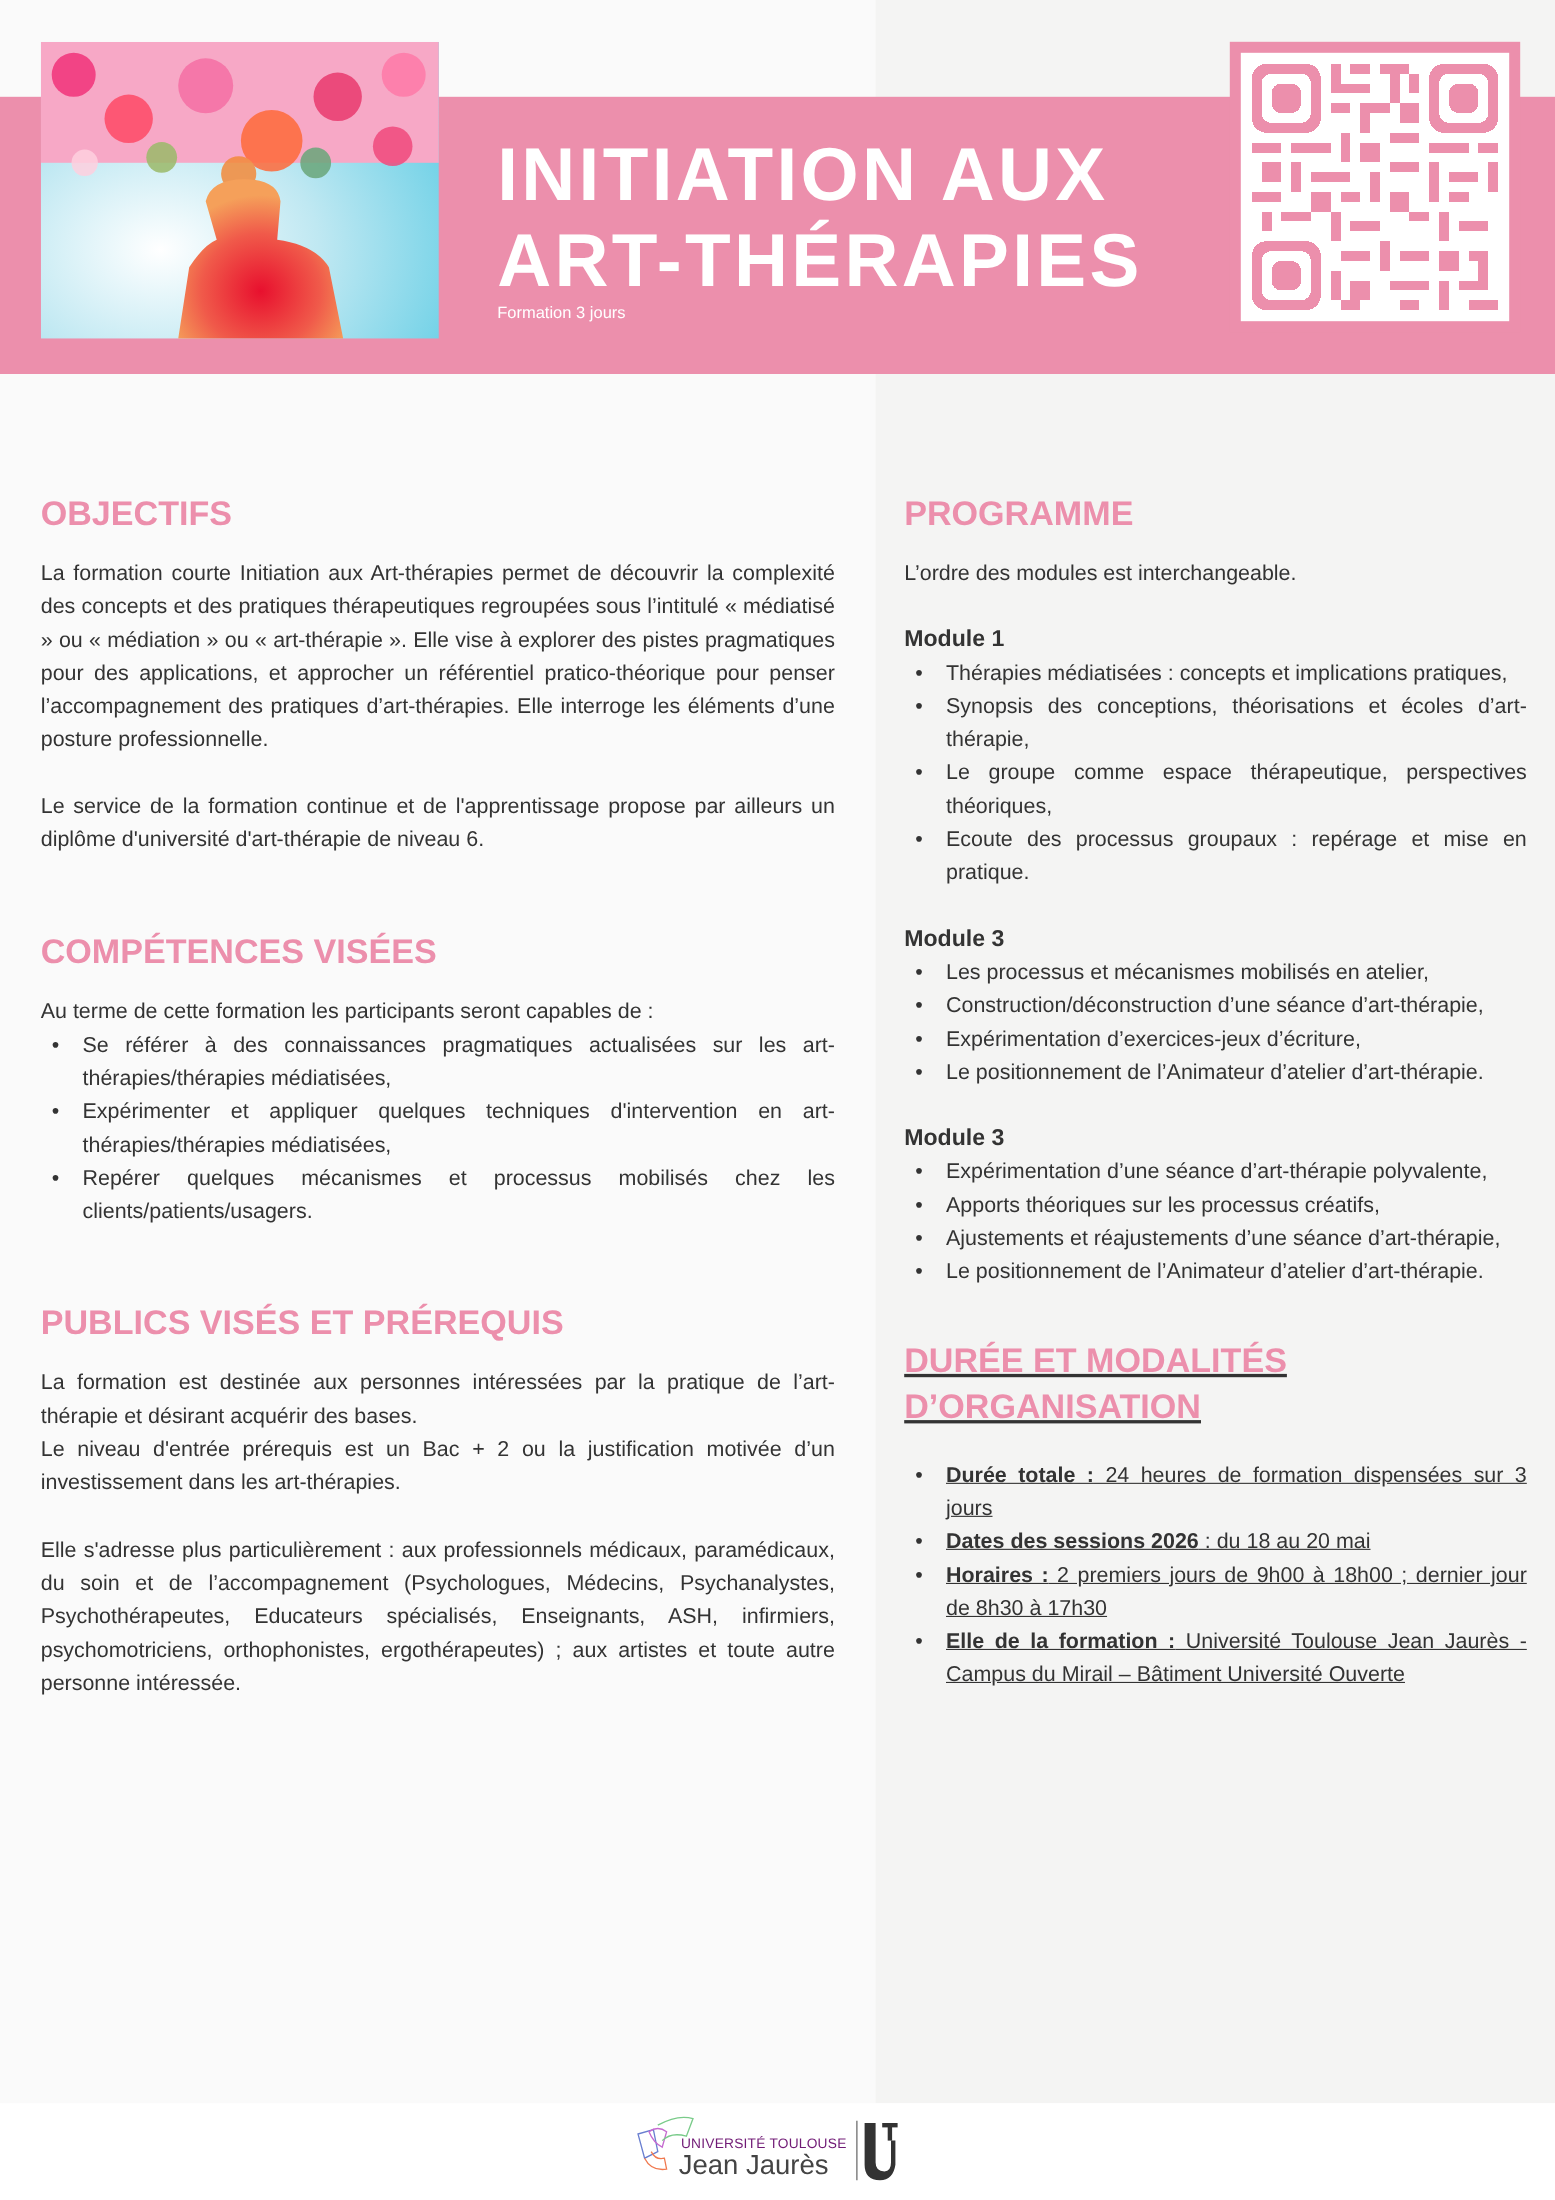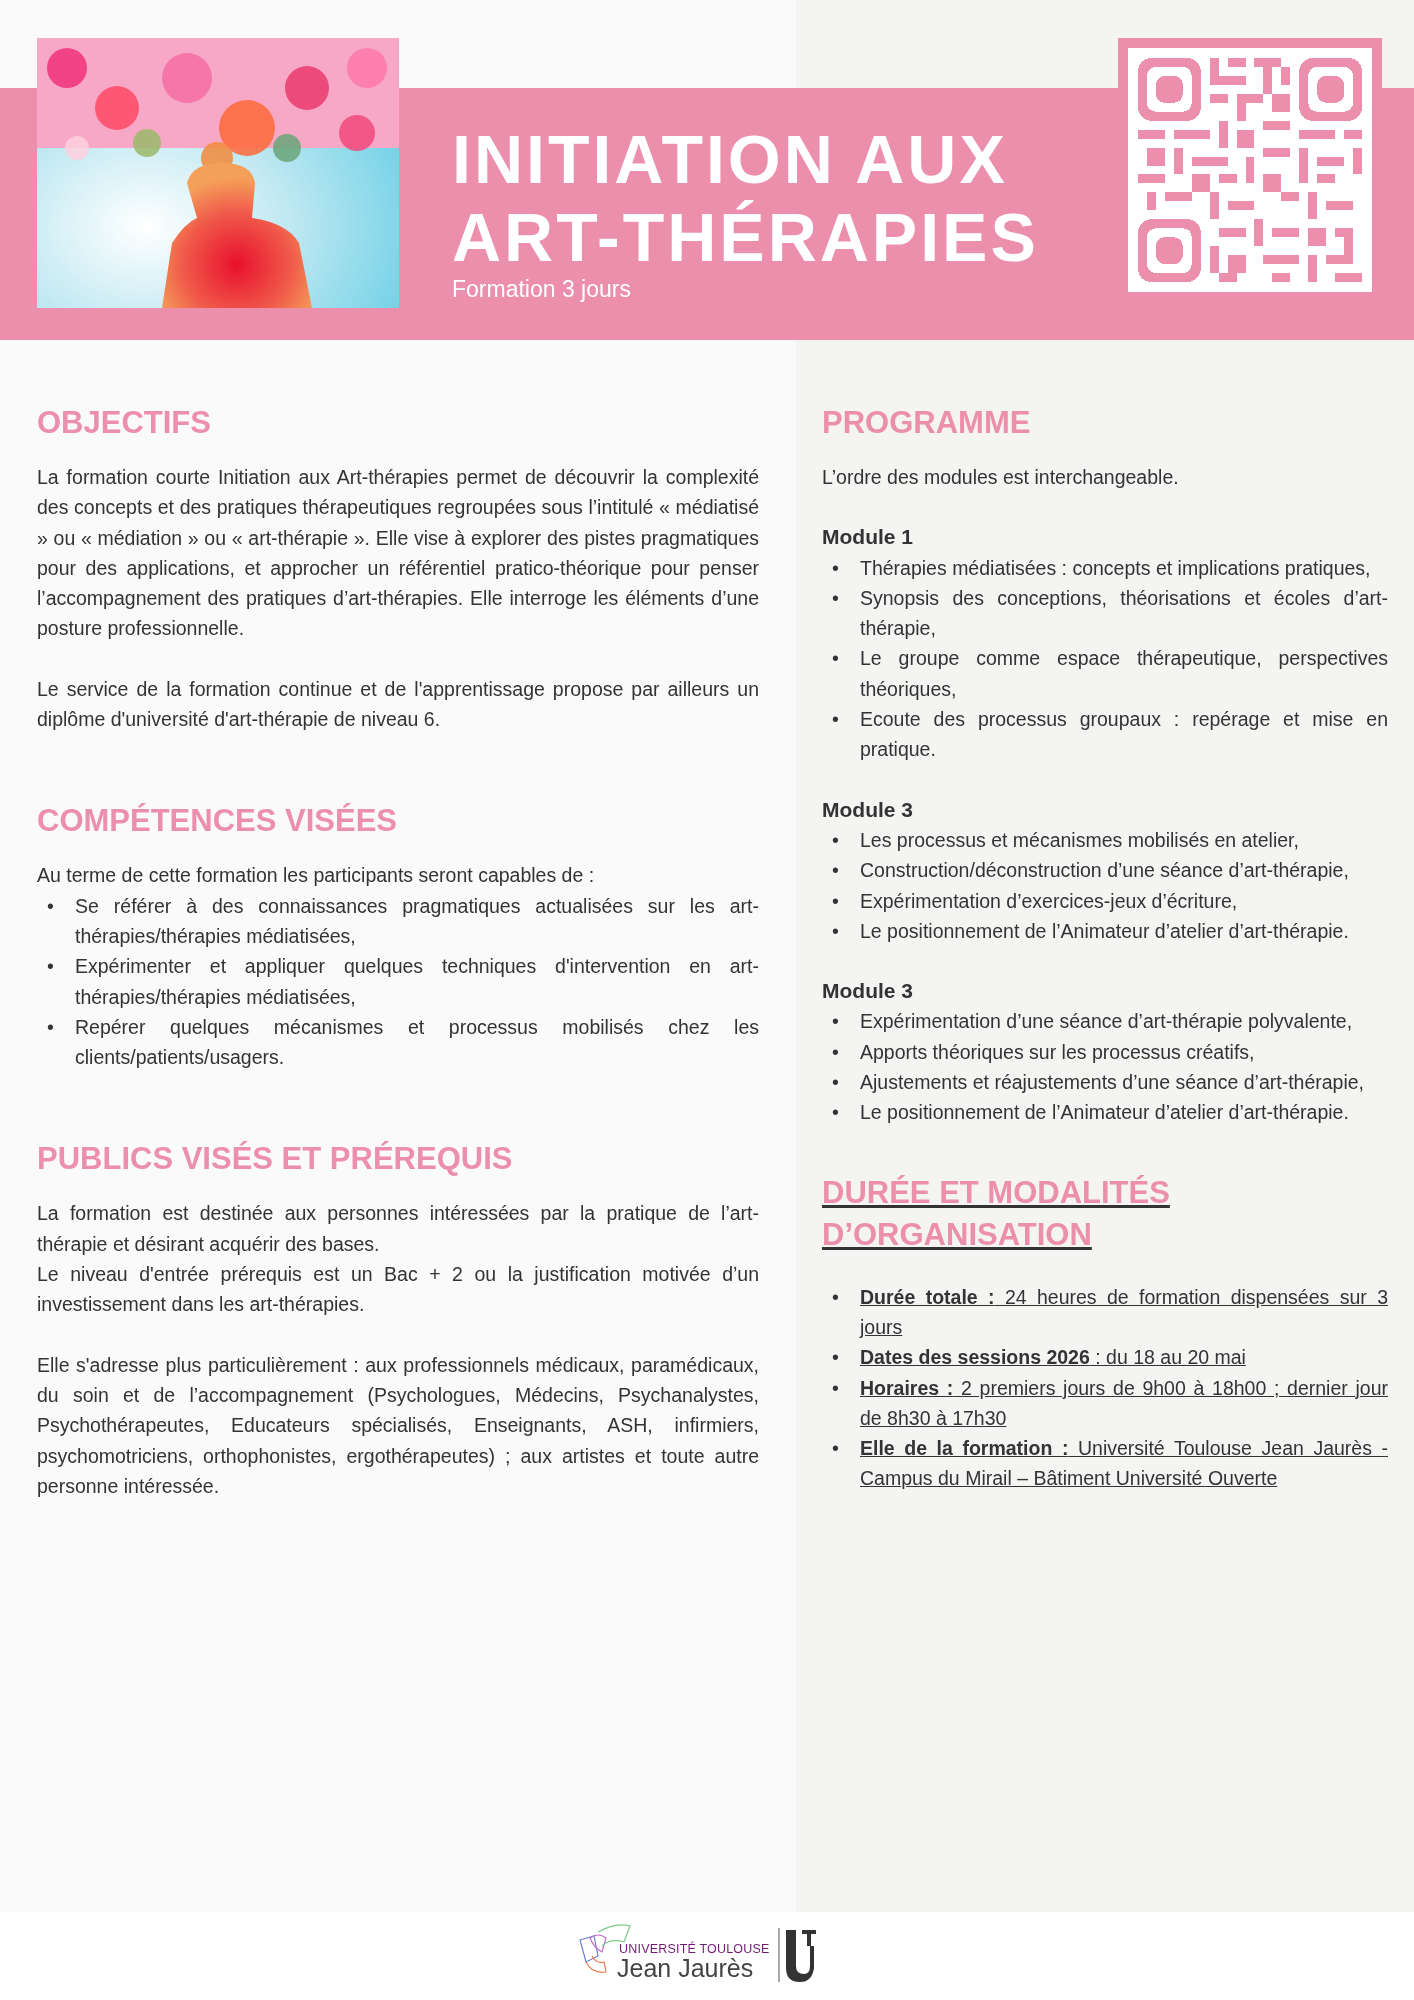--- a/index.html
+++ b/index.html
@@ -13,31 +13,31 @@
   .col-left-bg { position: absolute; left: 0; top: 0; width: 796px; height: 1912px; background: #fafafa; }
   .col-right-bg { position: absolute; left: 796px; top: 0; width: 618px; height: 1912px; background: #f4f4f3; }
   .footer-bg { position: absolute; left: 0; top: 1912px; width: 1414px; height: 88px; background: #ffffff; }
 
   .banner { position: absolute; left: 0; top: 88px; width: 1414px; height: 252px; background: #ec8fac; }
 
   .hero-img { position: absolute; left: 37px; top: 38px; width: 362px; height: 270px; overflow: hidden; }
   .hero-img svg { width: 100%; height: 100%; display: block; }
 
   .title { position: absolute; left: 452px; top: 120px; color: #ffffff; font-weight: bold; font-size: 68px; line-height: 78px; letter-spacing: 3px; }
-  .subtitle { position: absolute; left: 452px; top: 276px; color: #ffffff; font-size: 23px; text-align: right; }
+  .subtitle { position: absolute; left: 452px; top: 276px; color: #ffffff; font-size: 15px; text-align: right; }
 
   .qr-frame { position: absolute; left: 1118px; top: 38px; width: 264px; height: 264px; background: #ec8fac; padding: 10px; }
   .qr-inner { width: 100%; height: 100%; background: #ffffff; padding: 10px; }
   .qr-inner svg { width: 100%; height: 100%; display: block; }
 
   .col { position: absolute; }
   .col-left { left: 37px; top: 402px; width: 722px; }
   .col-right { left: 822px; top: 402px; width: 566px; }
 
-  h2 { color: #ec8fac; font-weight: bold; font-size: 31px; line-height: 42px; margin-bottom: 18px; }
+  h2 { color: #ec8fac; font-weight: bold; font-size: 31px; line-height: 42px; margin-bottom: 18px; margin-top: 44px; }
   p, li { font-size: 19.5px; line-height: 30.3px; text-align: justify; color: #333333; }
   p.gap { margin-top: 30px; }
   ul { list-style: none; padding-left: 38px; }
   ul li { position: relative; }
   ul li::before { content: "•"; position: absolute; left: -28px; top: 0; color: #333333; }
   .section { margin-bottom: 44px; }
   .mod-title { font-weight: bold; font-size: 21px; line-height: 30.3px; margin-top: 30px; }
   .mod-title.first { margin-top: 30px; }
   b { font-weight: bold; }
 

